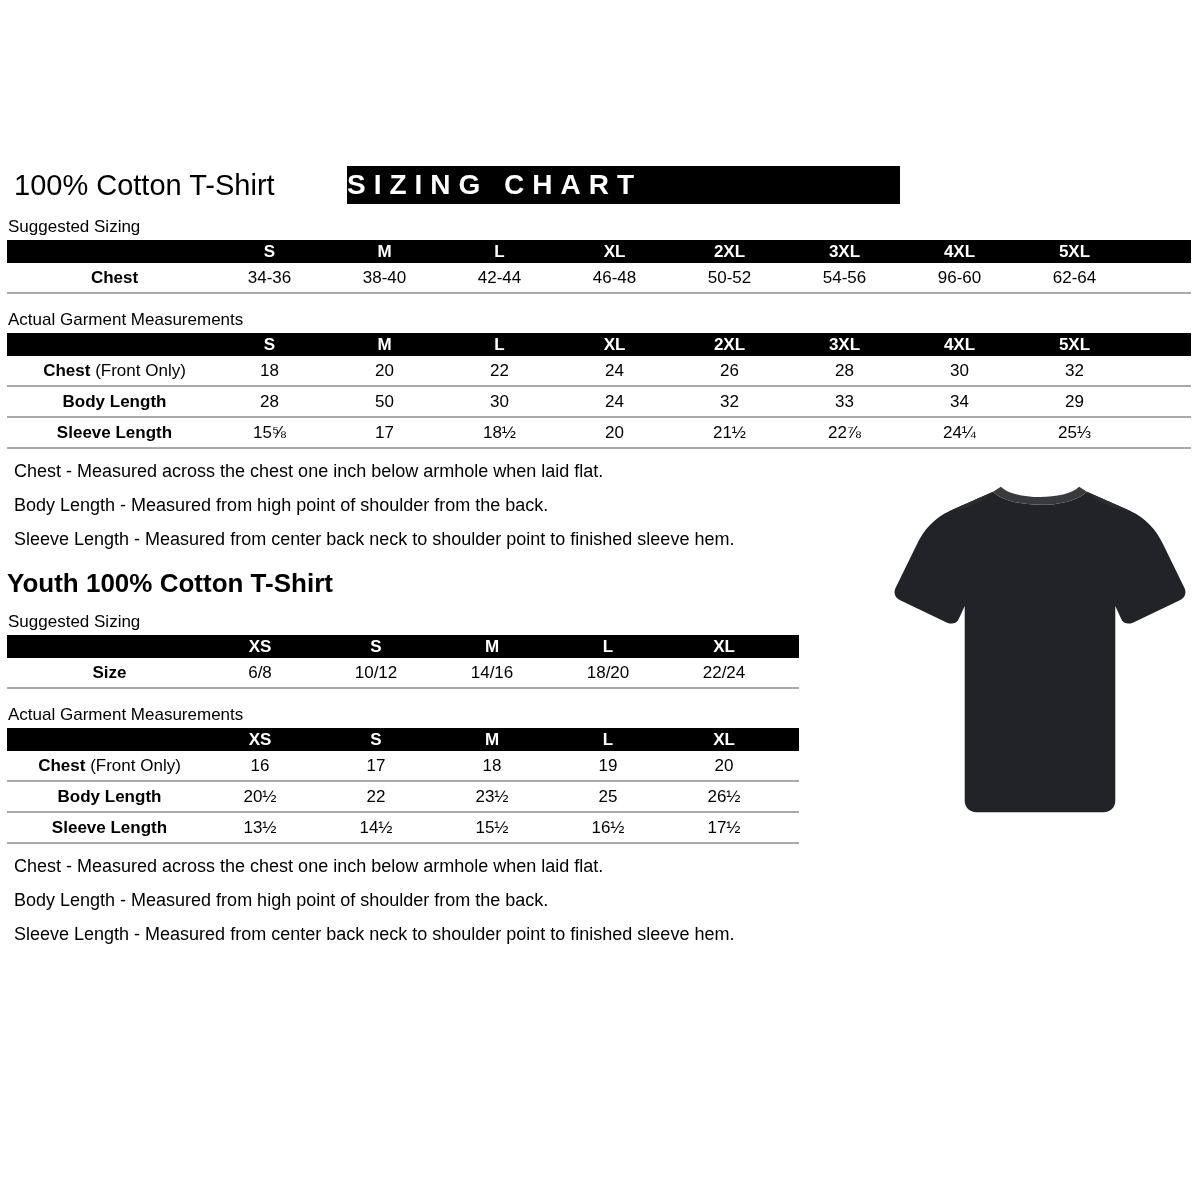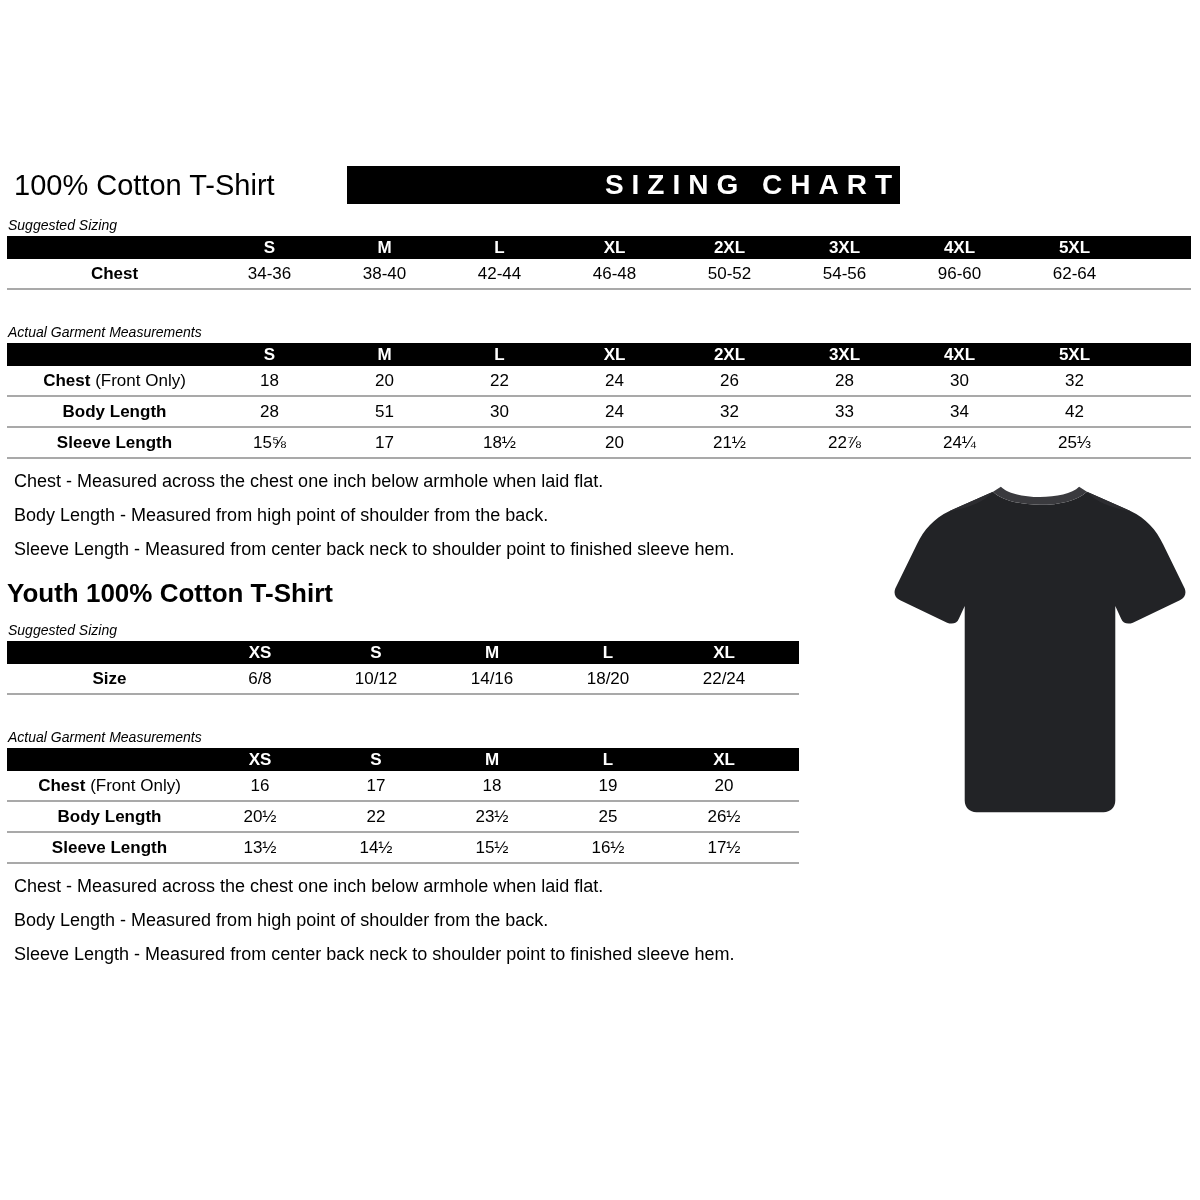--- a/index.html
+++ b/index.html
@@ -2,23 +2,23 @@
 <html><head>
 <meta charset="utf-8">
 <style>
   html,body { margin:0; padding:0; background:#fff; }
   body { width:1200px; height:1200px; font-family:"Liberation Sans", sans-serif; color:#000; position:relative; overflow:hidden; }
 
   .page { position:relative; width:1200px; height:1098px; padding-top:166px; box-sizing:border-box; }
 
   .top-row { display:flex; align-items:flex-start; }
   .adult-title { font-size:29px; font-weight:400; margin:0; padding-left:14px; width:333px; line-height:38px; }
-  .sizing-bar { width:553px; height:38px; background:#000; color:#fff; font-size:28px; font-weight:700; letter-spacing:8px; text-align:right; line-height:38px; }
-
-  .section-label { font-size:14px; margin:13px 0 3px 8px;font-style:italic; }
+  .sizing-bar { width:553px; height:38px; background:#000; color:#fff; font-size:28px; font-weight:700; letter-spacing:8px; text-align:left; line-height:38px; }
+
+  .section-label { font-size:17px; margin:13px 0 3px 8px; }
 
   table.size-table { border-collapse:collapse; table-layout:fixed; margin-left:7px; }
   table.adult { width:1184px; }
   table.youth { width:792px; }
   .adult col.c-label { width:205px; }
   .adult col.c-size  { width:115px; }
   .adult col.c-fill  { width:59px; }
   .youth col.c-label { width:195px; }
   .youth col.c-size  { width:116px; }
   .youth col.c-fill  { width:17px; }
@@ -26,21 +26,21 @@
   .size-table th { background:#000; color:#fff; font-weight:700; font-size:17px; height:23px; padding:0; text-align:center; }
   .size-table td { text-align:center; font-size:17px; height:29px; padding:0; border-bottom:2px solid #a9a9a9; }
   .size-table td.label-cell { text-align:center; padding-left:10px; font-weight:700; white-space:nowrap; }
   .size-table .suffix { font-weight:400; }
 
   .notes { margin-top:12px; }
   .notes p { font-size:18px; margin:5px 0 13px 14px; }
 
   .youth-title { font-size:26px; font-weight:700; margin:18px 0 0 7px; }
 
-  .mt-big { margin-top:34px; }
+  .mt-big { margin-top:16px; }
 
   .tshirt { position:absolute; left:893px; top:476px; width:294px; height:352px; }
 </style>
 </head>
 <body>
 
 <div class="page">
 
   <div class="top-row">
     <h1 class="adult-title">100% Cotton T-Shirt</h1>
@@ -130,27 +130,27 @@
         <td>24</td>
         <td>26</td>
         <td>28</td>
         <td>30</td>
         <td>32</td>
         <td></td>
       </tr>
       <tr>
         <td class="label-cell"><span>Body Length</span></td>
         <td>28</td>
-        <td>51</td>
+        <td>50</td>
         <td>30</td>
         <td>24</td>
         <td>32</td>
         <td>33</td>
         <td>34</td>
-        <td>42</td>
+        <td>29</td>
         <td></td>
       </tr>
       <tr>
         <td class="label-cell"><span>Sleeve Length</span></td>
         <td>15⅝</td>
         <td>17</td>
         <td>18½</td>
         <td>20</td>
         <td>21½</td>
         <td>22⅞</td>

